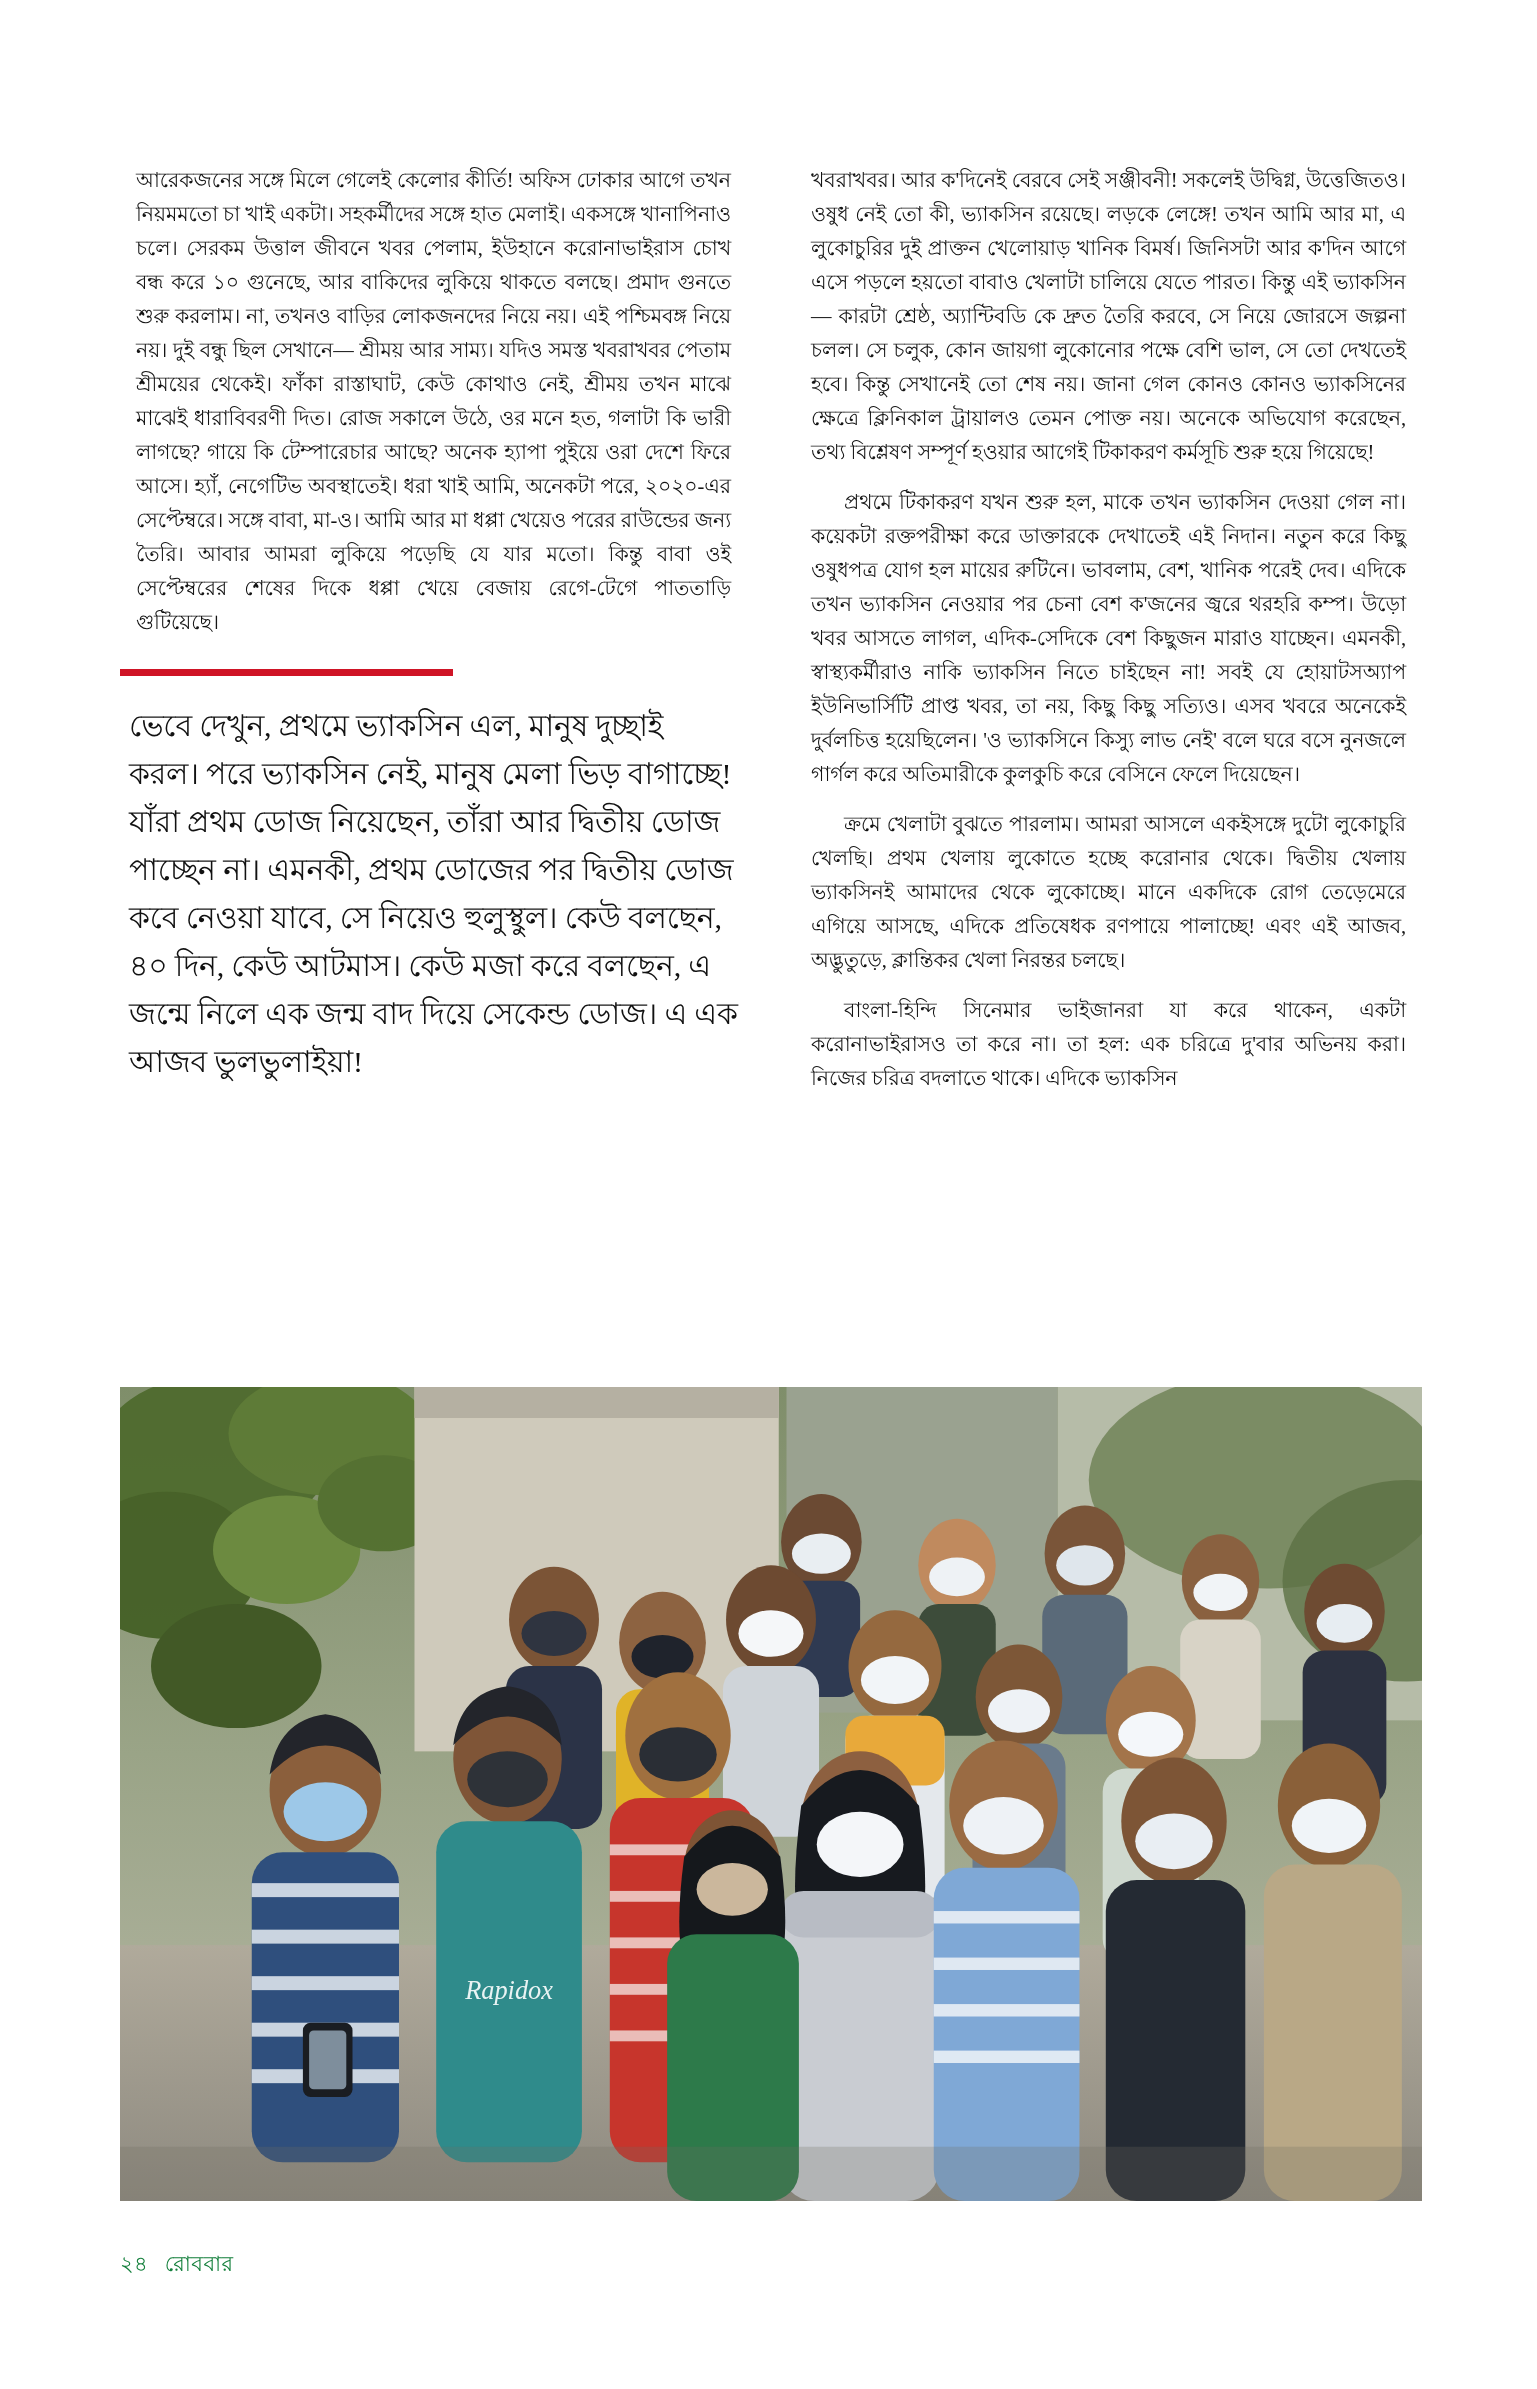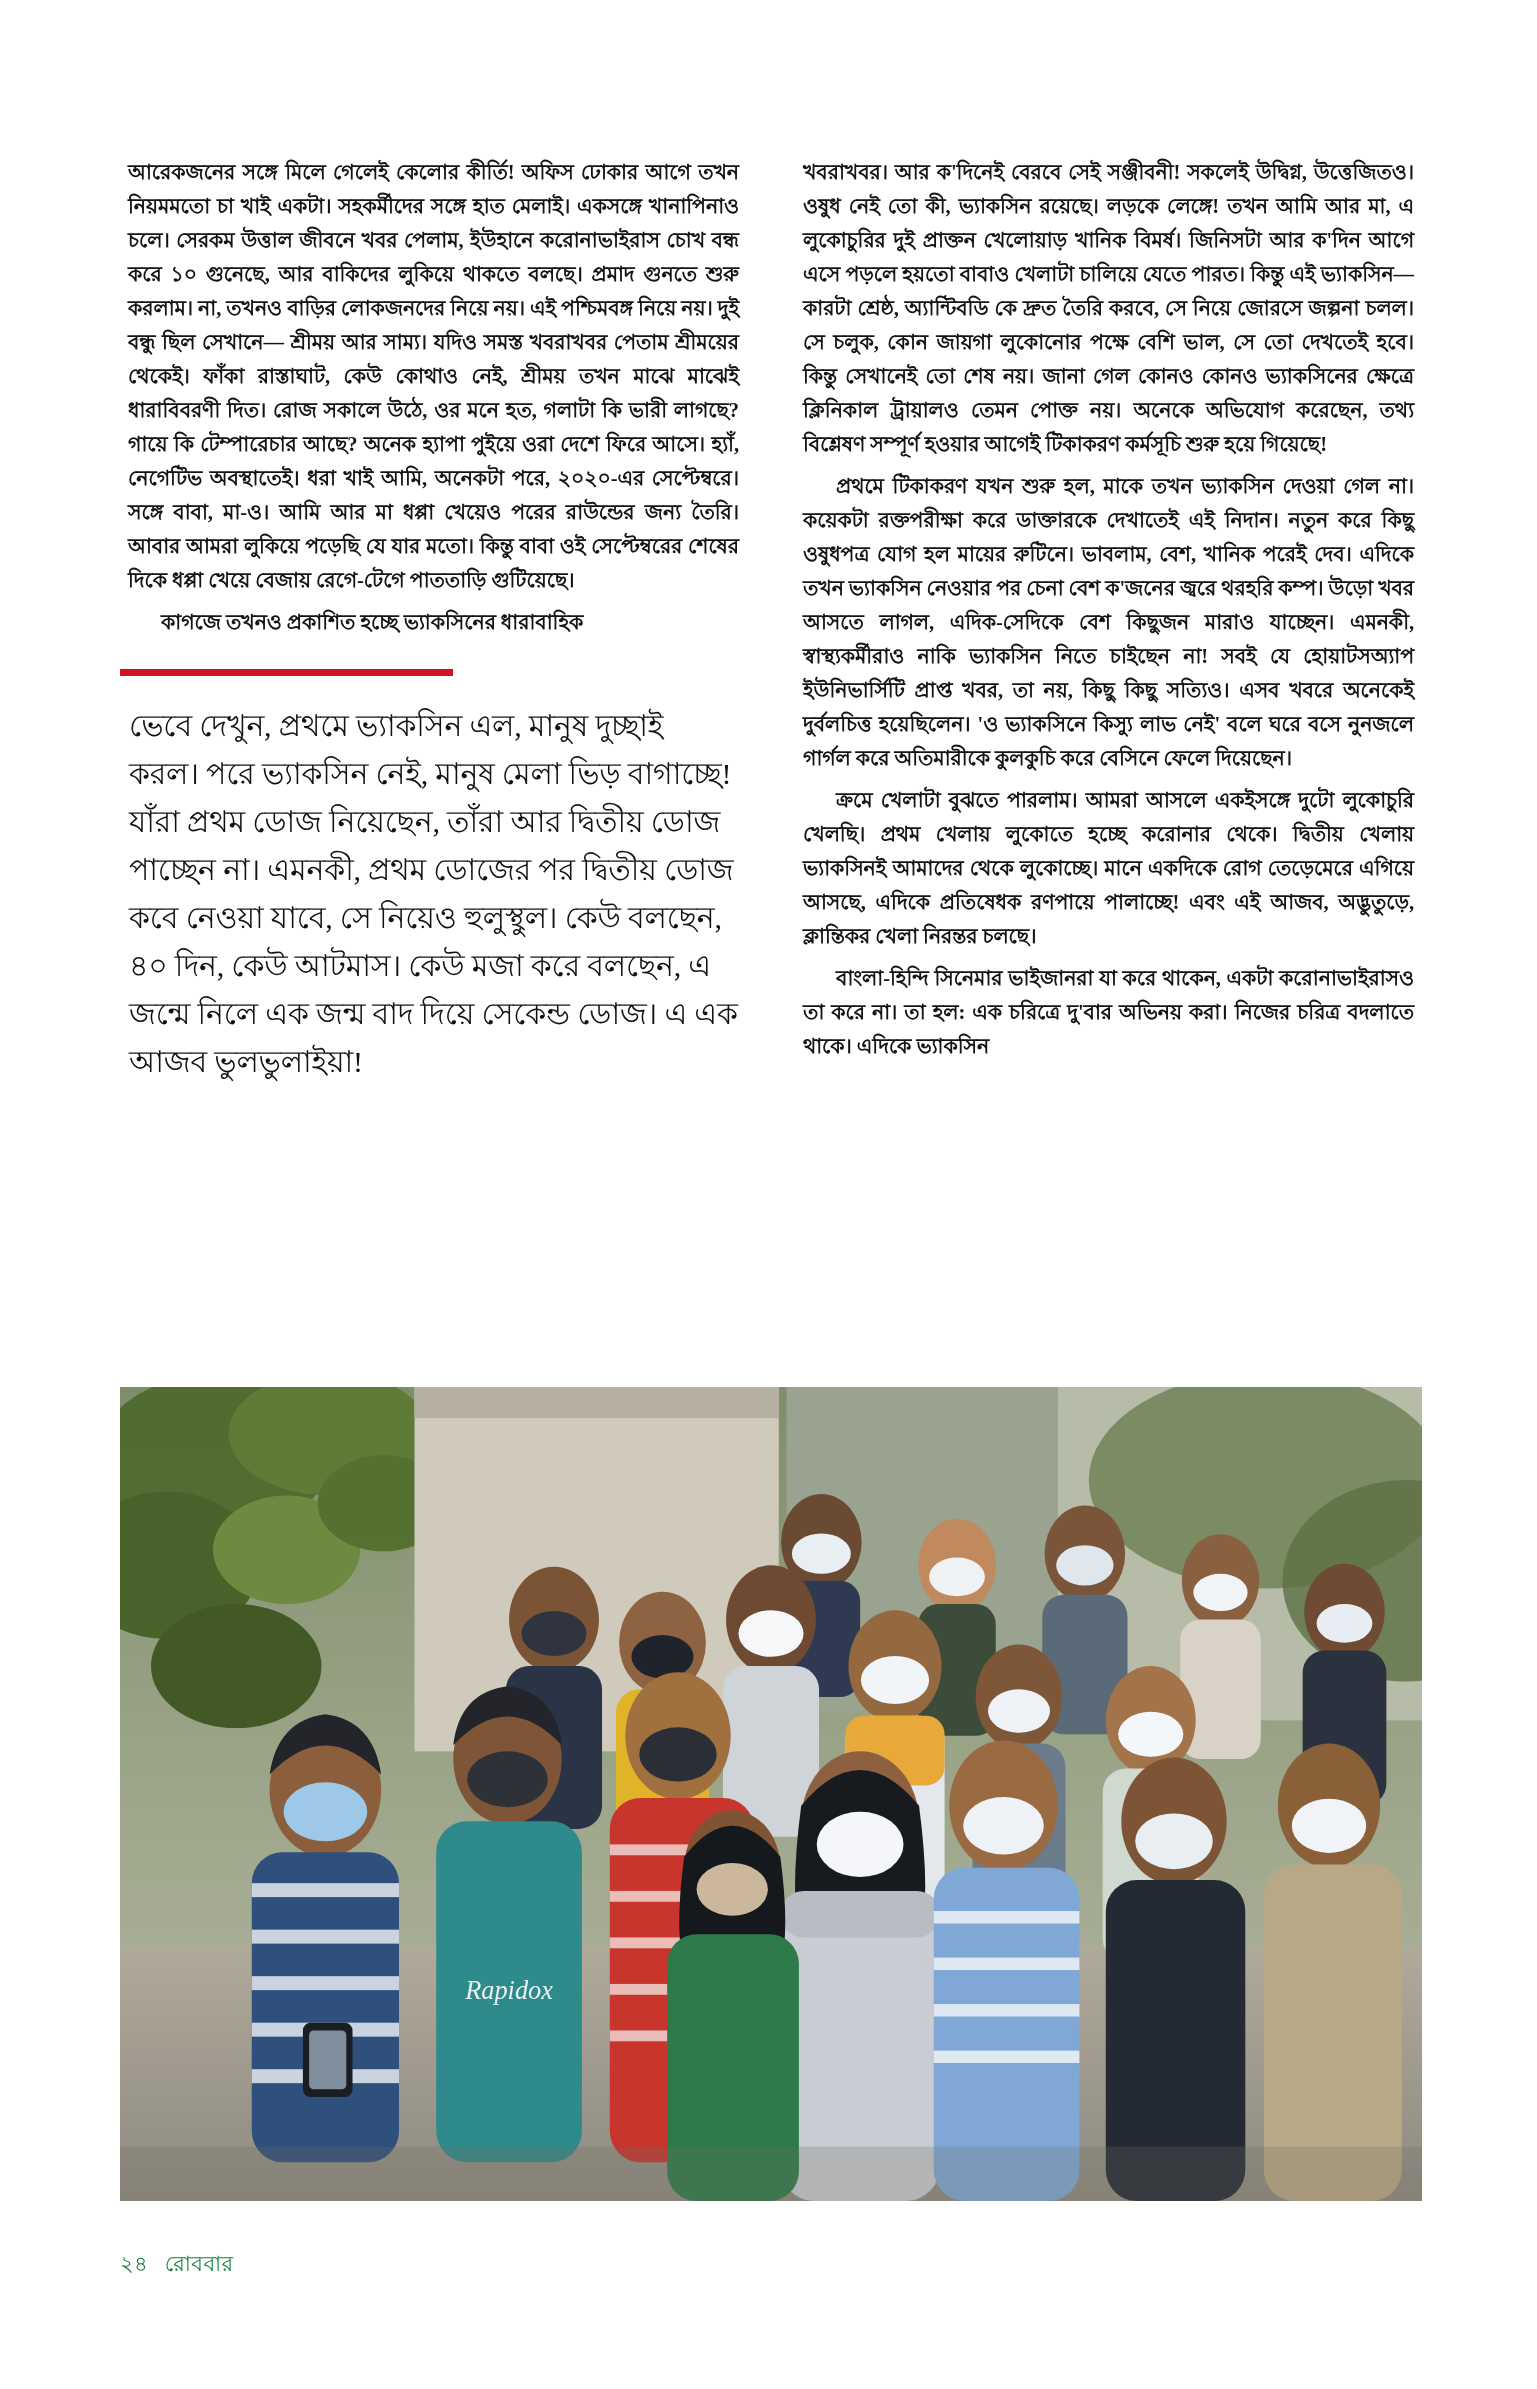--- a/index.html
+++ b/index.html
@@ -30,28 +30,27 @@
   }
   .columns {
     display: flex;
     gap: 48px;
     align-items: flex-start;
   }
   .col {
     width: 628px;
   }
   p.body-para {
-    margin: 8px;
+    margin: 16px;
     font-size: 20.5px;
     line-height: 34px;
     text-align: justify;
     text-justify: inter-word;
     letter-spacing: -0.1px;
     color: #141414;
-    font-weight: bold;
   }
   p.body-para + p.body-para {
     text-indent: 33px;
   }
   .rule {
     width: 333px;
     height: 7px;
     background: #cf1426;
     margin: 29.5px 0 26px 0;
   }
@@ -91,21 +90,20 @@
 </head>
 <body>
 
 <div class="page">
 
   <div class="content">
     <div class="columns">
 
       <div class="col">
         <p class="body-para">আরেকজনের সঙ্গে মিলে গেলেই কেলোর কীর্তি! অফিস ঢোকার আগে তখন নিয়মমতো চা খাই একটা। সহকর্মীদের সঙ্গে হাত মেলাই। একসঙ্গে খানাপিনাও চলে। সেরকম উত্তাল জীবনে খবর পেলাম, ইউহানে করোনাভাইরাস চোখ বন্ধ করে ১০ গুনেছে, আর বাকিদের লুকিয়ে থাকতে বলছে। প্রমাদ গুনতে শুরু করলাম। না, তখনও বাড়ির লোকজনদের নিয়ে নয়। এই পশ্চিমবঙ্গ নিয়ে নয়। দুই বন্ধু ছিল সেখানে— শ্রীময় আর সাম্য। যদিও সমস্ত খবরাখবর পেতাম শ্রীময়ের থেকেই। ফাঁকা রাস্তাঘাট, কেউ কোথাও নেই, শ্রীময় তখন মাঝে মাঝেই ধারাবিবরণী দিত। রোজ সকালে উঠে, ওর মনে হত, গলাটা কি ভারী লাগছে? গায়ে কি টেম্পারেচার আছে? অনেক হ্যাপা পুইয়ে ওরা দেশে ফিরে আসে। হ্যাঁ, নেগেটিভ অবস্থাতেই। ধরা খাই আমি, অনেকটা পরে, ২০২০-এর সেপ্টেম্বরে। সঙ্গে বাবা, মা-ও। আমি আর মা ধপ্পা খেয়েও পরের রাউন্ডের জন্য তৈরি। আবার আমরা লুকিয়ে পড়েছি যে যার মতো। কিন্তু বাবা ওই সেপ্টেম্বরের শেষের দিকে ধপ্পা খেয়ে বেজায় রেগে-টেগে পাততাড়ি গুটিয়েছে।</p>
-        <p class="body-para">কাগজে তখনও প্রকাশিত হচ্ছে ভ্যাকসিনের ধারাবাহিক</p>
 
         <div class="rule"></div>
 
         <p class="pullquote">ভেবে দেখুন, প্রথমে ভ্যাকসিন এল, মানুষ দুচ্ছাই করল। পরে ভ্যাকসিন নেই, মানুষ মেলা ভিড় বাগাচ্ছে! যাঁরা প্রথম ডোজ নিয়েছেন, তাঁরা আর দ্বিতীয় ডোজ পাচ্ছেন না। এমনকী, প্রথম ডোজের পর দ্বিতীয় ডোজ কবে নেওয়া যাবে, সে নিয়েও হুলুস্থুল। কেউ বলছেন, ৪০ দিন, কেউ আটমাস। কেউ মজা করে বলছেন, এ জন্মে নিলে এক জন্ম বাদ দিয়ে সেকেন্ড ডোজ। এ এক আজব ভুলভুলাইয়া!</p>
       </div>
 
       <div class="col">
         <p class="body-para">খবরাখবর। আর ক'দিনেই বেরবে সেই সঞ্জীবনী! সকলেই উদ্বিগ্ন, উত্তেজিতও। ওষুধ নেই তো কী, ভ্যাকসিন রয়েছে। লড়কে লেঙ্গে! তখন আমি আর মা, এ লুকোচুরির দুই প্রাক্তন খেলোয়াড় খানিক বিমর্ষ। জিনিসটা আর ক'দিন আগে এসে পড়লে হয়তো বাবাও খেলাটা চালিয়ে যেতে পারত। কিন্তু এই ভ্যাকসিন— কারটা শ্রেষ্ঠ, অ্যান্টিবডি কে দ্রুত তৈরি করবে, সে নিয়ে জোরসে জল্পনা চলল। সে চলুক, কোন জায়গা লুকোনোর পক্ষে বেশি ভাল, সে তো দেখতেই হবে। কিন্তু সেখানেই তো শেষ নয়। জানা গেল কোনও কোনও ভ্যাকসিনের ক্ষেত্রে ক্লিনিকাল ট্রায়ালও তেমন পোক্ত নয়। অনেকে অভিযোগ করেছেন, তথ্য বিশ্লেষণ সম্পূর্ণ হওয়ার আগেই টিকাকরণ কর্মসূচি শুরু হয়ে গিয়েছে!</p>
         <p class="body-para">প্রথমে টিকাকরণ যখন শুরু হল, মাকে তখন ভ্যাকসিন দেওয়া গেল না। কয়েকটা রক্তপরীক্ষা করে ডাক্তারকে দেখাতেই এই নিদান। নতুন করে কিছু ওষুধপত্র যোগ হল মায়ের রুটিনে। ভাবলাম, বেশ, খানিক পরেই দেব। এদিকে তখন ভ্যাকসিন নেওয়ার পর চেনা বেশ ক'জনের জ্বরে থরহরি কম্প। উড়ো খবর আসতে লাগল, এদিক-সেদিকে বেশ কিছুজন মারাও যাচ্ছেন। এমনকী, স্বাস্থ্যকর্মীরাও নাকি ভ্যাকসিন নিতে চাইছেন না! সবই যে হোয়াটসঅ্যাপ ইউনিভার্সিটি প্রাপ্ত খবর, তা নয়, কিছু কিছু সত্যিও। এসব খবরে অনেকেই দুর্বলচিত্ত হয়েছিলেন। 'ও ভ্যাকসিনে কিস্যু লাভ নেই' বলে ঘরে বসে নুনজলে গার্গল করে অতিমারীকে কুলকুচি করে বেসিনে ফেলে দিয়েছেন।</p>
         <p class="body-para">ক্রমে খেলাটা বুঝতে পারলাম। আমরা আসলে একইসঙ্গে দুটো লুকোচুরি খেলছি। প্রথম খেলায় লুকোতে হচ্ছে করোনার থেকে। দ্বিতীয় খেলায় ভ্যাকসিনই আমাদের থেকে লুকোচ্ছে। মানে একদিকে রোগ তেড়েমেরে এগিয়ে আসছে, এদিকে প্রতিষেধক রণপায়ে পালাচ্ছে! এবং এই আজব, অদ্ভুতুড়ে, ক্লান্তিকর খেলা নিরন্তর চলছে।</p>

